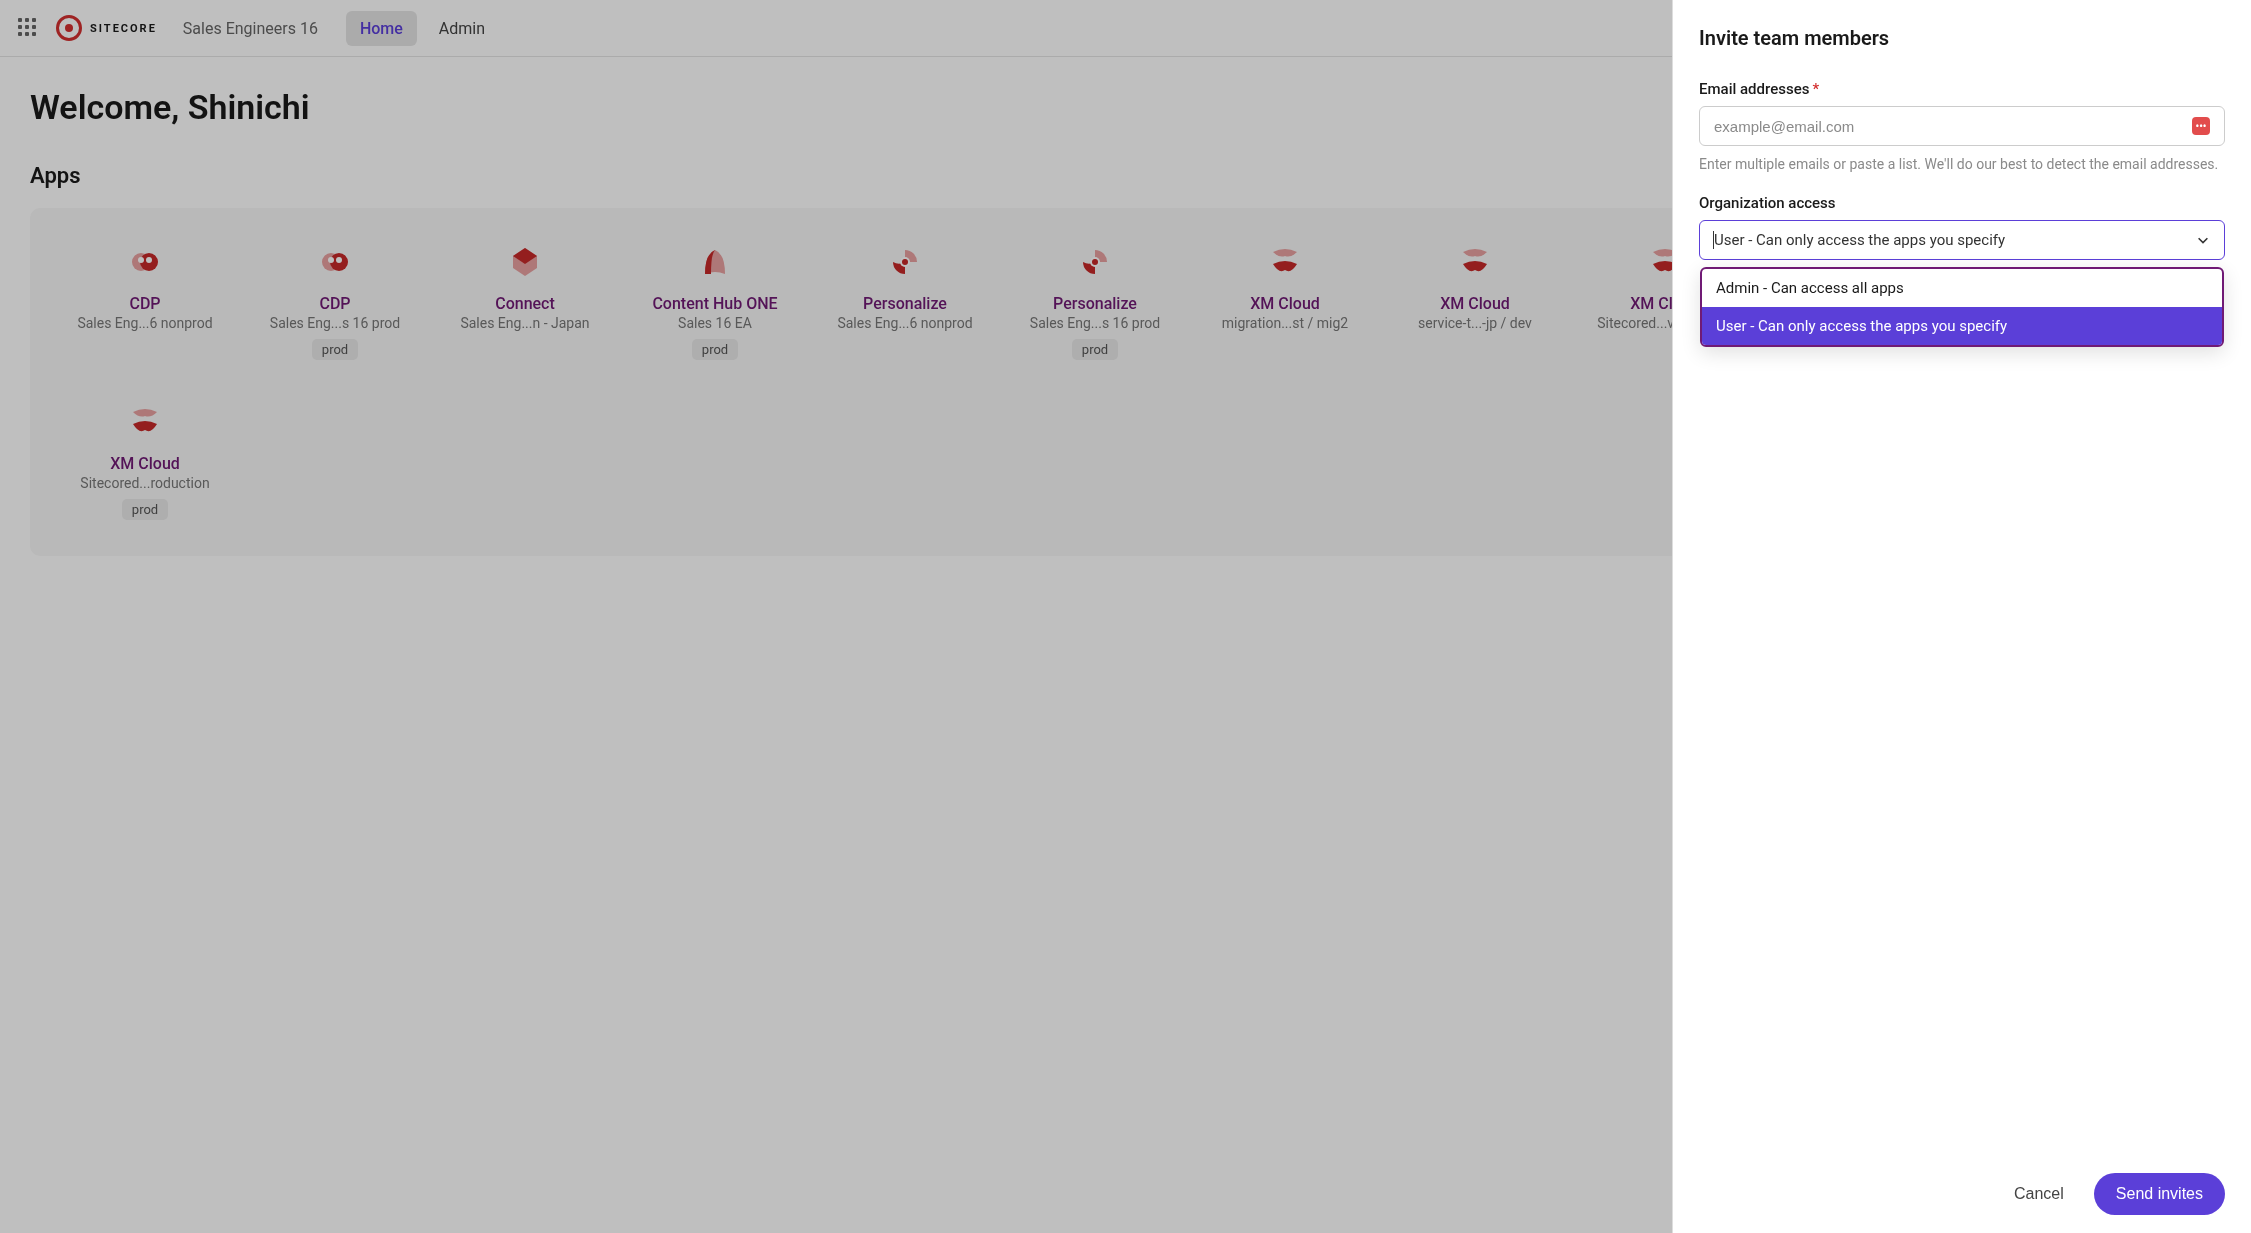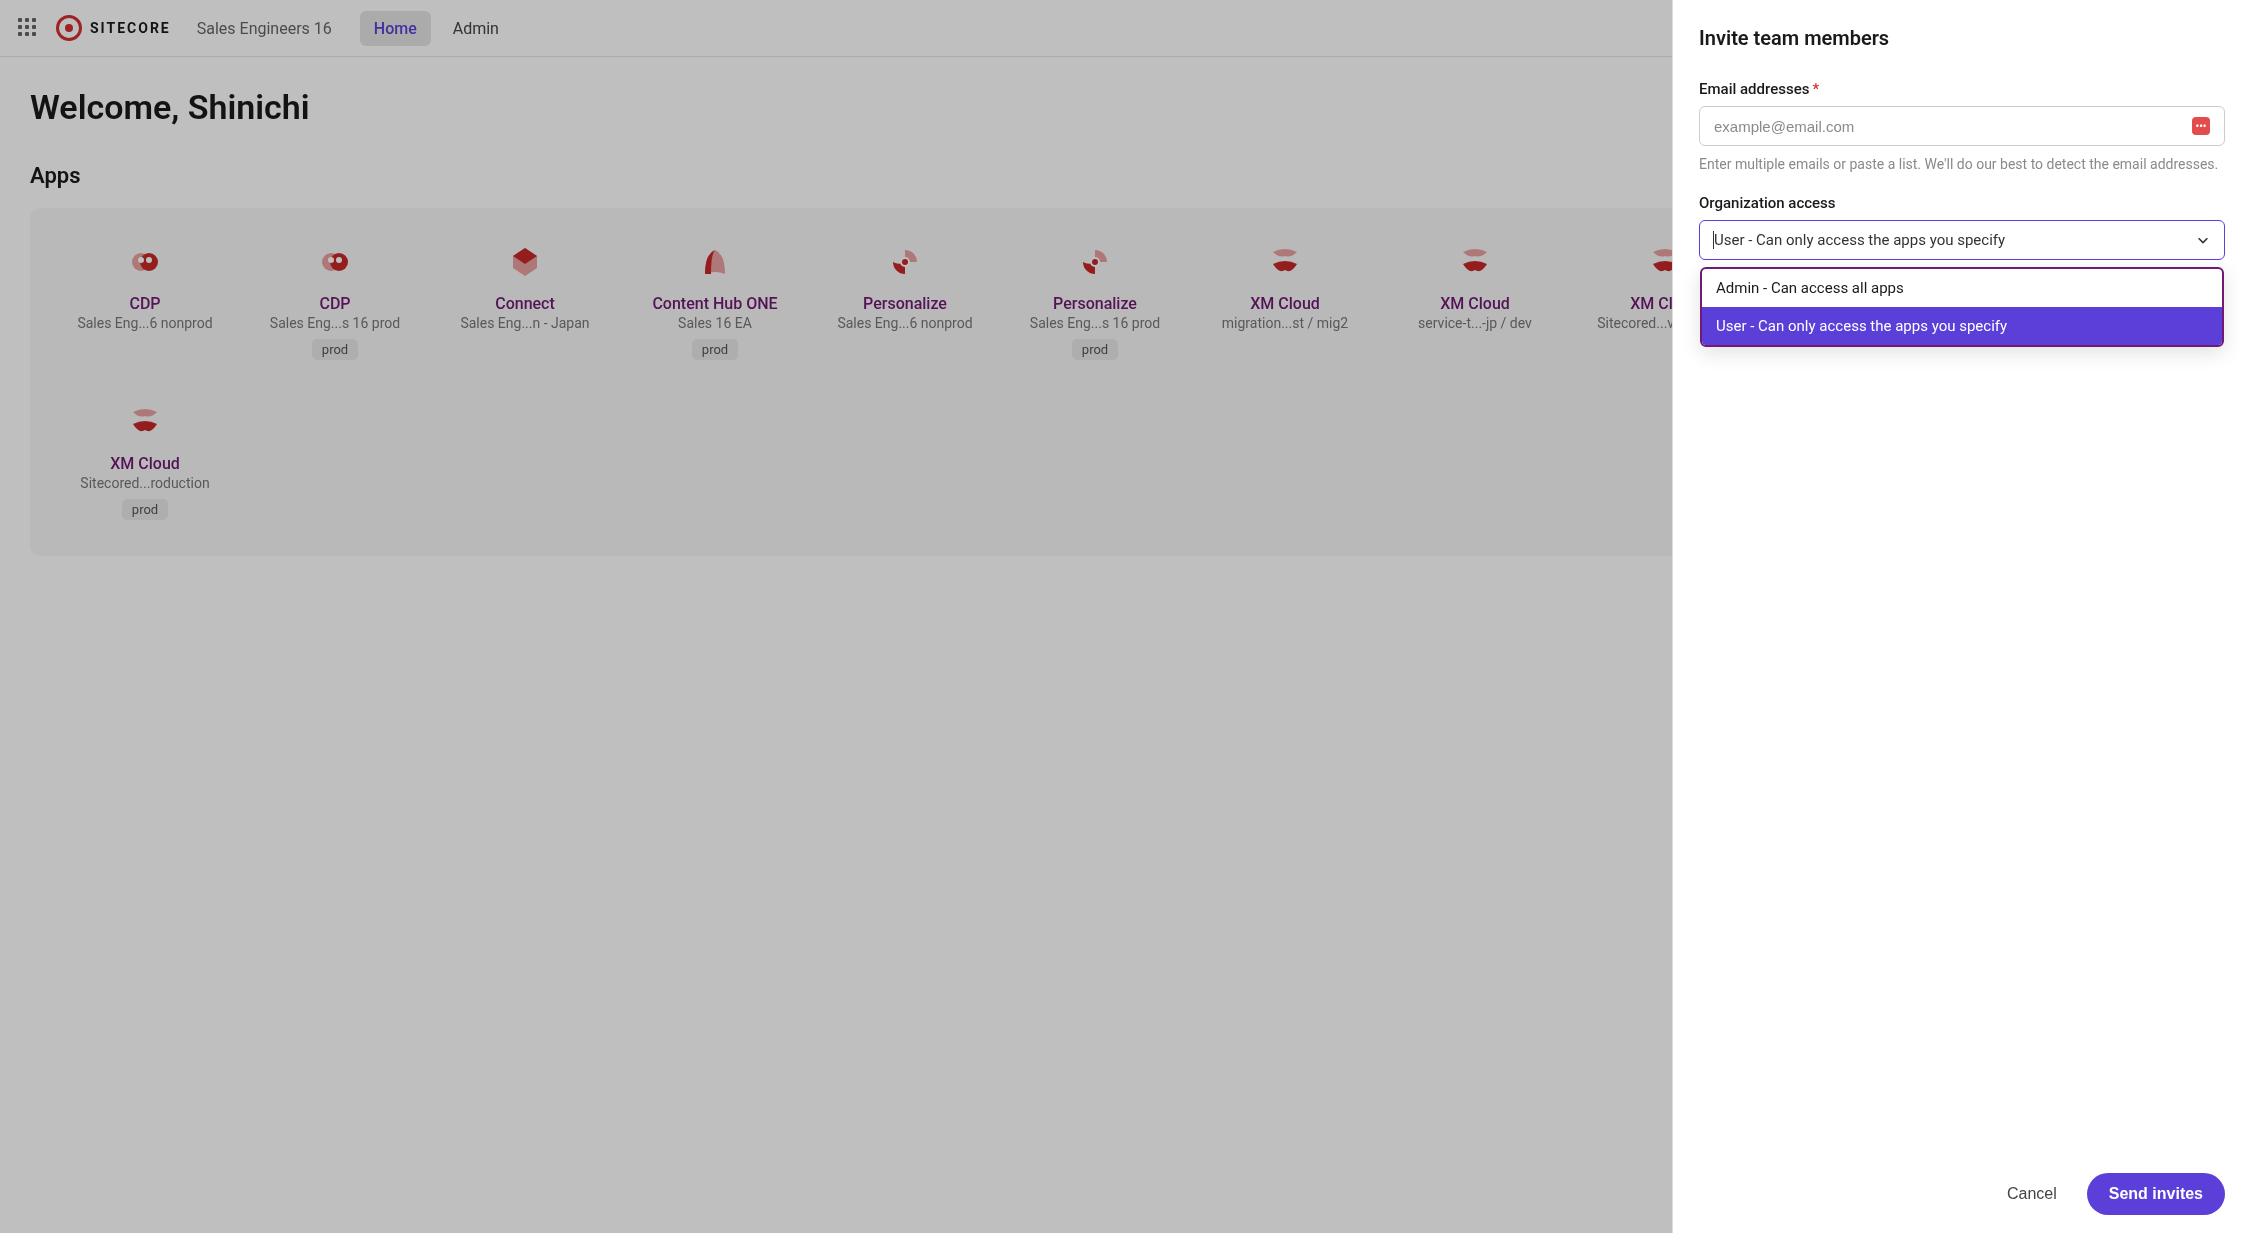--- a/index.html
+++ b/index.html
@@ -31,21 +31,21 @@
     .app-menu-icon span { background: #666; border-radius: 1px; }
     .logo-wrap { display: flex; align-items: center; gap: 8px; }
     .logo-circle {
       width: 26px; height: 26px; border: 3px solid #d32f2f; border-radius: 50%;
       position: relative;
     }
     .logo-circle::after {
       content: ""; position: absolute; width: 8px; height: 8px; background: #d32f2f;
       border-radius: 50%; top: 50%; left: 50%; transform: translate(-50%,-50%);
     }
-    .logo-text { font-weight: 700; letter-spacing: 2px; font-size: 14px; }
+    .logo-text { font-weight: 700; letter-spacing: 2px; font-size: 11px; }
     .org-name { color: #666; font-size: 16px; margin-left: 8px; }
     .nav-links { display: flex; gap: 8px; margin-left: 10px; }
     .nav-link {
       padding: 8px 14px; border-radius: 6px; font-size: 16px; cursor: pointer; color: #444;
     }
     .nav-link.active { background: #e5e5e5; color: #5b3fd8; font-weight: 500; }
     .main { padding: 30px; }
     .welcome { font-size: 34px; font-weight: 600; margin-bottom: 36px; }
     .apps-title { font-size: 22px; font-weight: 600; margin-bottom: 20px; }
     .apps-panel {
@@ -119,21 +119,21 @@
     .panel-footer {
       padding: 18px 26px; display: flex; justify-content: flex-end; gap: 18px;
       border-top: none;
     }
     .btn-cancel {
       background: transparent; border: none; font-size: 16px; color: #444; cursor: pointer;
       padding: 10px 12px;
     }
     .btn-primary {
       background: #5b3fd8; color: #fff; border: none; font-size: 16px;
-      padding: 12px 22px; border-radius: 24px; cursor: pointer; font-weight: 700;
+      padding: 12px 22px; border-radius: 24px; cursor: pointer; font-weight: 400;
     }
   </style>
 </head>
 <body>
 
 <div class="topbar">
   <div class="app-menu-icon">
     <span></span>
       <span></span>
       <span></span>

